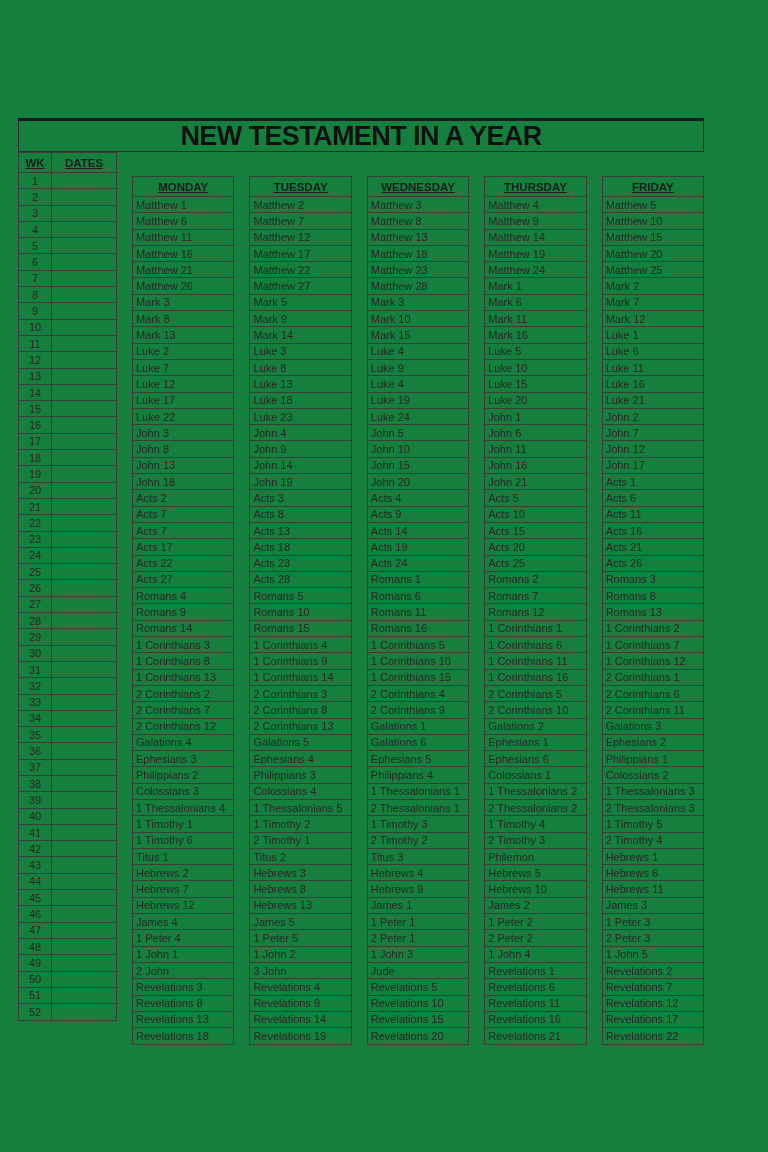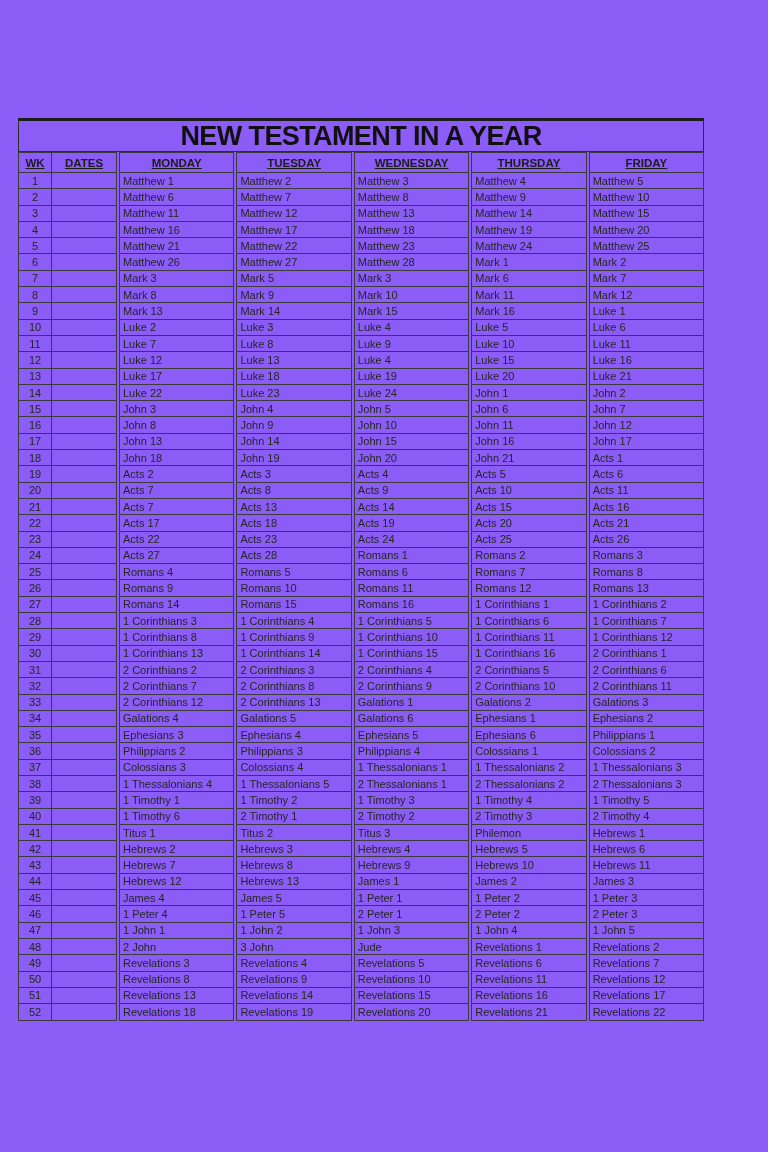--- a/index.html
+++ b/index.html
@@ -5,21 +5,21 @@
   html, body {
     margin: 0;
     padding: 0;
     background: #ffffff;
     font-family: "Liberation Sans", sans-serif;
   }
   .page {
     position: relative;
     width: 768px;
     height: 1152px;
-    background: #8b5cf6;
+    background: #15803d;
     overflow: hidden;
   }
   .sheet {
     position: absolute;
     left: 18px;
     top: 118px;
     width: 686px;
   }
   .title-box {
     box-sizing: border-box;
@@ -31,36 +31,37 @@
     align-items: center;
     justify-content: center;
     font-size: 27px;
     font-weight: bold;
     letter-spacing: -0.6px;
     color: #111111;
     white-space: nowrap;
   }
   .table-area {
     display: flex;
-    gap: 2px;
+    gap: 15px;
     height: 869px;
     align-items: stretch;
   }
   table.grp {
     border-collapse: collapse;
     table-layout: fixed;
     height: 100%;
   }
   table.grp-wkdates {
     flex: 0 0 auto;
     width: 98px;
   }
   table.grp-day {
     flex: 1 1 0;
     min-width: 0;
+    margin-top: 24px;
   }
   th, td {
     box-sizing: border-box;
     border: 1px solid #3c3c3c;
     padding: 0;
     overflow: hidden;
     white-space: nowrap;
     vertical-align: middle;
   }
   th {

